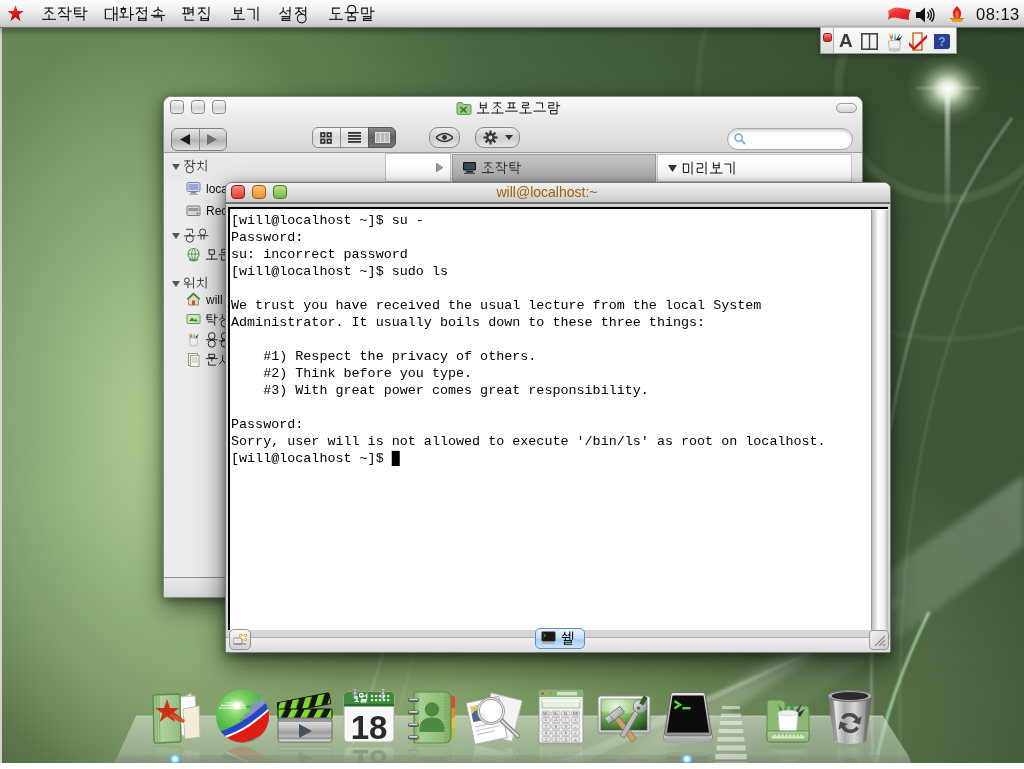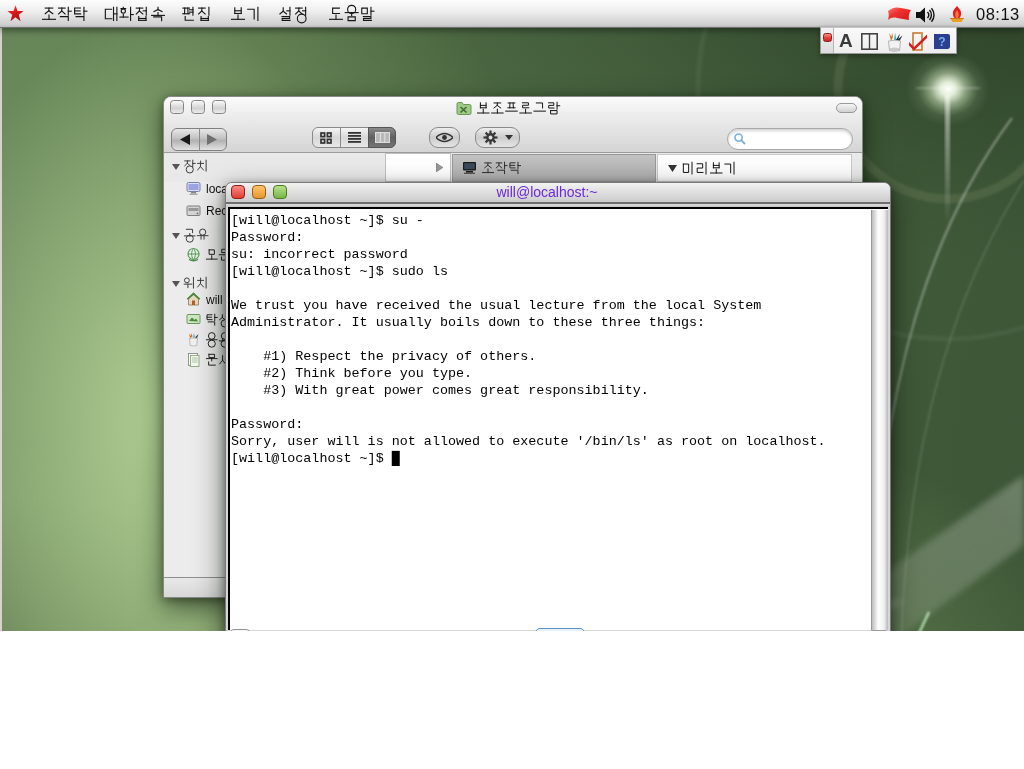--- a/index.html
+++ b/index.html
@@ -1,16 +1,16 @@
 <!DOCTYPE html>
 <html><head><meta charset="utf-8"><style>
 *{margin:0;padding:0;box-sizing:border-box}
 html,body{width:1024px;height:769px;overflow:hidden;font-family:"Liberation Sans",sans-serif}
 .abs{position:absolute}
-#stage{position:relative;width:1024px;height:631px;overflow:hidden}
+#stage{position:relative;width:1024px;height:763px;overflow:hidden}
 </style></head><body>
 <div id="stage">
 <div class="abs" style="left:0;top:0;width:1024px;height:769px;
 background:
 radial-gradient(240px 400px at 160px 415px, rgba(182,212,152,.86), rgba(182,212,152,0) 100%),
 radial-gradient(420px 600px at 150px 420px, rgba(170,200,142,.42), rgba(170,200,142,0) 100%),
 radial-gradient(920px 450px at 43% 92%, rgba(155,186,120,.68), rgba(155,186,120,0) 74%),
 radial-gradient(620px 400px at -2% 108%, rgba(24,42,22,.85), rgba(24,42,22,0) 84%),
 radial-gradient(700px 470px at 102% -2%, rgba(15,28,14,.23), rgba(15,28,14,0) 60%),
 radial-gradient(900px 400px at 78% -10%, rgba(15,28,14,.22), rgba(15,28,14,0) 70%),
@@ -625,21 +625,21 @@
 <div class="abs" style="left:226px;top:183px;width:664px;height:19px;border-radius:6px 6px 0 0;
 background:linear-gradient(180deg,#f2f2f2 0%,#e0e0e0 45%,#cccccc 100%);"></div>
 <div class="abs" style="left:226px;top:202px;width:664px;height:1.5px;background:#6e6e6e;"></div>
 <div class="abs" style="left:226px;top:203.5px;width:664px;height:3.5px;background:linear-gradient(180deg,#dedede,#c6c6c6);"></div>
 <div class="abs" style="left:231px;top:185px;width:14px;height:14px;border-radius:4px;
 background:linear-gradient(180deg,#ff8a84,#e23b36);border:1.2px solid #8f1f1a;"></div>
 <div class="abs" style="left:252px;top:185px;width:14px;height:14px;border-radius:4px;
 background:linear-gradient(180deg,#ffc46a,#e8962e);border:1.2px solid #9a5f14;"></div>
 <div class="abs" style="left:273px;top:185px;width:14px;height:14px;border-radius:4px;
 background:linear-gradient(180deg,#b8e08a,#7ab648);border:1.2px solid #4a7a20;"></div>
-<div class="abs" style="left:467px;top:184px;width:160px;height:16px;font-size:14px;color:#6d28d9;text-align:center;">will@localhost:~</div>
+<div class="abs" style="left:467px;top:184px;width:160px;height:16px;font-size:14px;color:#a16207;text-align:center;">will@localhost:~</div>
 <div class="abs" style="left:228px;top:207px;width:660px;height:423px;background:#fff;
 border-top:2.5px solid #000;border-left:2.5px solid #000;"></div>
 <div class="abs" style="left:871px;top:209.5px;width:17px;height:420.5px;
 background:linear-gradient(90deg,#bdbdbd,#ffffff 40%,#f0f0f0 75%,#b8b8b8);border-left:1px solid #999;"></div>
 <div class="abs" style="left:231px;top:212px;width:640px;height:260px;
 font-family:'Liberation Mono',monospace;font-size:13.4px;line-height:17px;color:#000;white-space:pre;">[will@localhost ~]$ su -<br>Password:<br>su: incorrect password<br>[will@localhost ~]$ sudo ls<br>&nbsp;<br>We trust you have received the usual lecture from the local System<br>Administrator. It usually boils down to these three things:<br>&nbsp;<br>    #1) Respect the privacy of others.<br>    #2) Think before you type.<br>    #3) With great power comes great responsibility.<br>&nbsp;<br>Password:<br>Sorry, user will is not allowed to execute '/bin/ls' as root on localhost.<br>[will@localhost ~]$ █</div>
 <div class="abs" style="left:226px;top:637px;width:664px;height:15px;
 background:linear-gradient(180deg,#f0f0f0,#dcdcdc);border-top:1px solid #b0b0b0;"></div>
 <div class="abs" style="left:229px;top:629px;width:22px;height:21px;border-radius:5px;
 background:linear-gradient(180deg,#f8f8f8,#d0d0d0);border:1px solid #909090;"></div>

